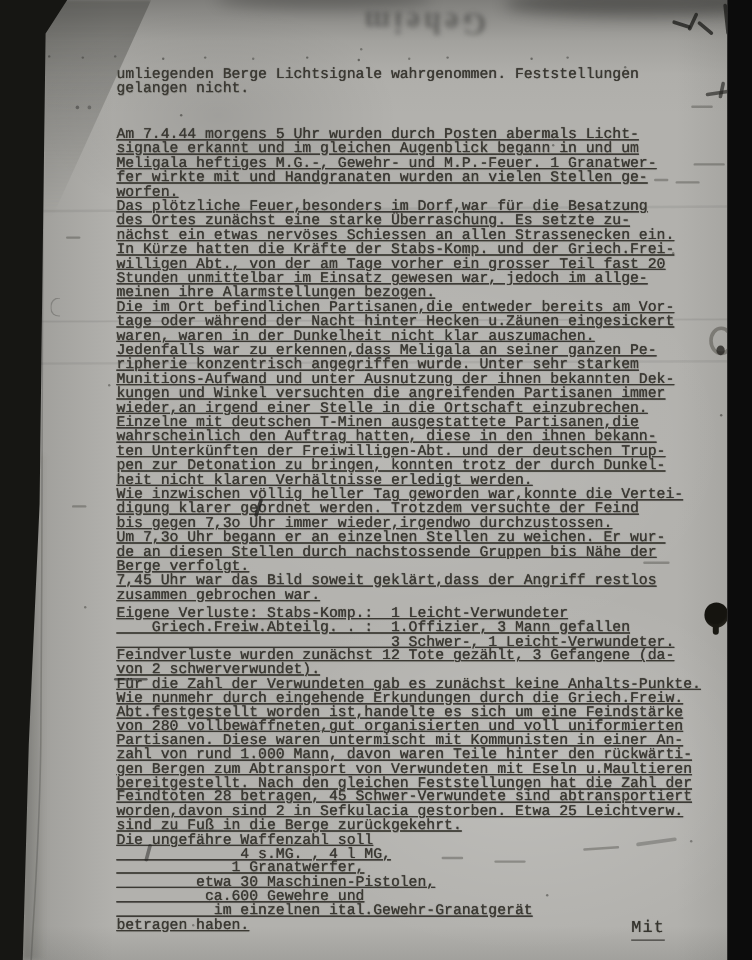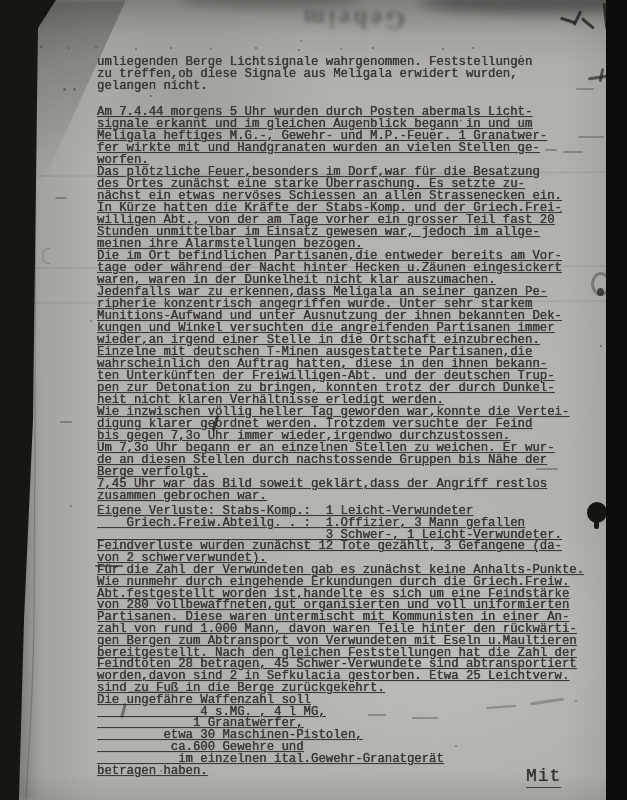--- a/index.html
+++ b/index.html
@@ -42,21 +42,21 @@
   .block{
     position:absolute;left:97px;white-space:pre;
     font-size:12.3px;line-height:12px;color:#3b3933;
     text-shadow:0 0 .7px rgba(50,48,42,.95), .4px .3px 0 rgba(60,58,52,.25);
     filter:blur(.2px);
   }
   .block-a{top:56px;}
   .block-b{top:106px;text-decoration:underline;}
   .block-c{top:506px;line-height:11.8px;text-decoration:underline;}
   .sig{
-    position:absolute;left:526px;top:766px;font-size:18px;color:#35342e;
+    position:absolute;left:526px;top:766px;font-size:14px;color:#35342e;
     letter-spacing:1px;border-bottom:1.6px solid rgba(45,44,40,.85);padding-bottom:1px;
     text-shadow:0 0 .7px rgba(50,48,42,.95);
   }
   .mark{position:absolute;}
   .stroke{background:rgba(30,30,27,.78);border-radius:2px;}
   .faint{background:rgba(55,54,50,.35);border-radius:2px;}
   .ring{
     width:14px;height:18px;border:3px solid rgba(66,64,58,.45);border-radius:50%;
     filter:blur(.4px);
   }
@@ -103,21 +103,21 @@
   <div class="stamp">Geheim</div>
 
   <svg class="creases" width="627" height="800">
     <path d="M36,48 C37,200 35,420 34,620 C33,700 28,760 26,800" stroke="rgba(60,60,56,.30)" fill="none" stroke-width="1.3"></path>
     <path d="M22,176 L627,172" stroke="rgba(70,70,66,.10)" fill="none" stroke-width="2"></path>
     <path d="M22,268 L627,266" stroke="rgba(70,70,66,.13)" fill="none" stroke-width="1.5"></path>
     <path d="M22,303 L627,301" stroke="rgba(70,70,66,.10)" fill="none" stroke-width="2"></path>
   </svg>
 
   <div class="textlayer">
-    <div class="block block-a"><div>umliegenden Berge Lichtsignale wahrgenommen. Feststellungen</div><div>zu treffen,ob diese Signale aus Meligala erwidert wurden,</div><div>gelangen nicht.</div></div>
+    <div class="block block-a"><div>umliegenden Berge Lichtsignale wahrgenommen. Feststellungen</div><div>gelangen nicht.</div></div>
     <div class="block block-b"><div>Am 7.4.44 morgens 5 Uhr wurden durch Posten abermals Licht-</div><div>signale erkannt und im gleichen Augenblick begann in und um</div><div>Meligala heftiges M.G.-, Gewehr- und M.P.-Feuer. 1 Granatwer-</div><div>fer wirkte mit und Handgranaten wurden an vielen Stellen ge-</div><div>worfen.</div><div>Das plötzliche Feuer,besonders im Dorf,war für die Besatzung</div><div>des Ortes zunächst eine starke Überraschung. Es setzte zu-</div><div>nächst ein etwas nervöses Schiessen an allen Strassenecken ein.</div><div>In Kürze hatten die Kräfte der Stabs-Komp. und der Griech.Frei-</div><div>willigen Abt., von der am Tage vorher ein grosser Teil fast 20</div><div>Stunden unmittelbar im Einsatz gewesen war, jedoch im allge-</div><div>meinen ihre Alarmstellungen bezogen.</div><div>Die im Ort befindlichen Partisanen,die entweder bereits am Vor-</div><div>tage oder während der Nacht hinter Hecken u.Zäunen eingesickert</div><div>waren, waren in der Dunkelheit nicht klar auszumachen.</div><div>Jedenfalls war zu erkennen,dass Meligala an seiner ganzen Pe-</div><div>ripherie konzentrisch angegriffen wurde. Unter sehr starkem</div><div>Munitions-Aufwand und unter Ausnutzung der ihnen bekannten Dek-</div><div>kungen und Winkel versuchten die angreifenden Partisanen immer</div><div>wieder,an irgend einer Stelle in die Ortschaft einzubrechen.</div><div>Einzelne mit deutschen T-Minen ausgestattete Partisanen,die</div><div>wahrscheinlich den Auftrag hatten, diese in den ihnen bekann-</div><div>ten Unterkünften der Freiwilligen-Abt. und der deutschen Trup-</div><div>pen zur Detonation zu bringen, konnten trotz der durch Dunkel-</div><div>heit nicht klaren Verhältnisse erledigt werden.</div><div>Wie inzwischen völlig heller Tag geworden war,konnte die Vertei-</div><div>digung klarer geordnet werden. Trotzdem versuchte der Feind</div><div>bis gegen 7,3o Uhr immer wieder,irgendwo durchzustossen.</div><div>Um 7,3o Uhr begann er an einzelnen Stellen zu weichen. Er wur-</div><div>de an diesen Stellen durch nachstossende Gruppen bis Nähe der</div><div>Berge verfolgt.</div><div>7,45 Uhr war das Bild soweit geklärt,dass der Angriff restlos</div><div>zusammen gebrochen war.</div></div>
     <div class="block block-c"><div>Eigene Verluste: Stabs-Komp.:  1 Leicht-Verwundeter</div><div>    Griech.Freiw.Abteilg. . :  1.Offizier, 3 Mann gefallen</div><div>                               3 Schwer-, 1 Leicht-Verwundeter.</div><div>Feindverluste wurden zunächst 12 Tote gezählt, 3 Gefangene (da-</div><div>von 2 schwerverwundet).</div><div>Für die Zahl der Verwundeten gab es zunächst keine Anhalts-Punkte.</div><div>Wie nunmehr durch eingehende Erkundungen durch die Griech.Freiw.</div><div>Abt.festgestellt worden ist,handelte es sich um eine Feindstärke</div><div>von 280 vollbewaffneten,gut organisierten und voll uniformierten</div><div>Partisanen. Diese waren untermischt mit Kommunisten in einer An-</div><div>zahl von rund 1.000 Mann, davon waren Teile hinter den rückwärti-</div><div>gen Bergen zum Abtransport von Verwundeten mit Eseln u.Maultieren</div><div>bereitgestellt. Nach den gleichen Feststellungen hat die Zahl der</div><div>Feindtoten 28 betragen, 45 Schwer-Verwundete sind abtransportiert</div><div>worden,davon sind 2 in Sefkulacia gestorben. Etwa 25 Leichtverw.</div><div>sind zu Fuß in die Berge zurückgekehrt.</div><div>Die ungefähre Waffenzahl soll</div><div>              4 s.MG. , 4 l MG,</div><div>             1 Granatwerfer,</div><div>         etwa 30 Maschinen-Pistolen,</div><div>          ca.600 Gewehre und</div><div>           im einzelnen ital.Gewehr-Granatgerät</div><div>betragen haben.</div></div>
     <div class="sig">Mit</div>
   </div>
 
   <div class="mark stroke" style="left:560px;top:19px;width:16px;height:3px;transform:rotate(18deg);"></div>
   <div class="mark stroke" style="left:576px;top:10px;width:3px;height:16px;transform:rotate(25deg);"></div>
   <div class="mark stroke" style="left:580px;top:22px;width:16px;height:2.5px;transform:rotate(40deg);"></div>
   <div class="mark stroke" style="left:604px;top:3px;width:3px;height:26px;transform:rotate(-6deg);"></div>
   <div class="mark stroke" style="left:607px;top:32px;width:2.5px;height:16px;"></div>

